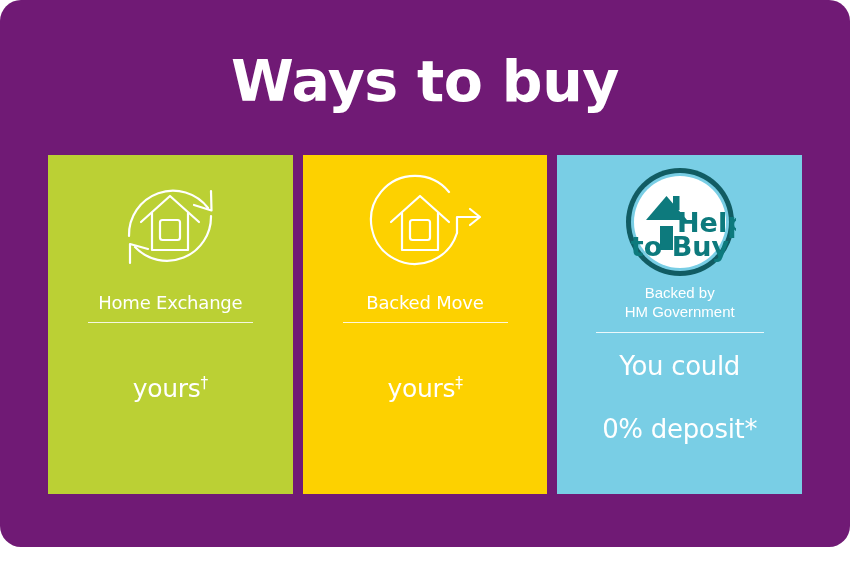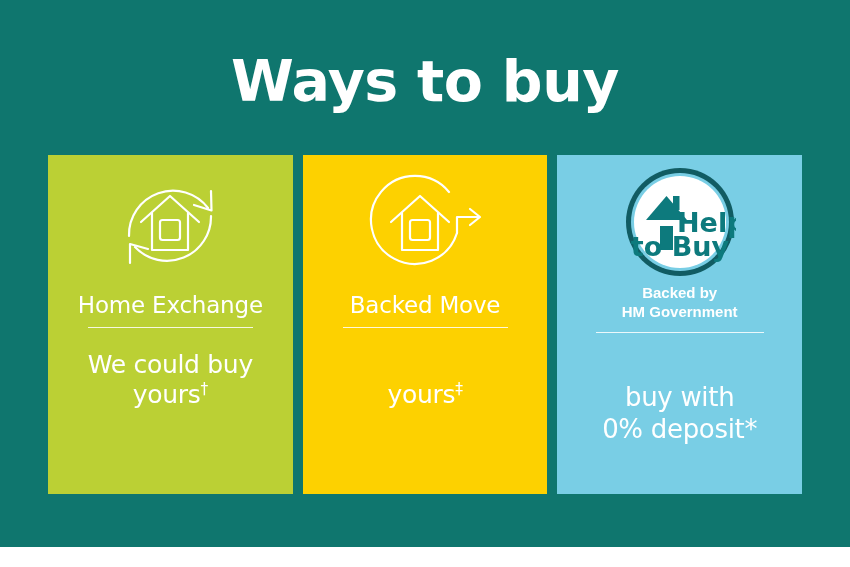--- a/index.html
+++ b/index.html
@@ -9,22 +9,23 @@
   body {
     width: 850px;
     height: 567px;
     overflow: hidden;
     font-family: "Liberation Sans", sans-serif;
   }
   #poster {
     position: relative;
     width: 850px;
     height: 547px;
-    background: #0f766e;
+    background: #701a75;
     box-sizing: border-box;
+    border-radius: 21px;
   }
   #page-title {
     position: absolute;
     top: 52px;
     left: 0;
     width: 850px;
     text-align: center;
     color: #ffffff;
     font-size: 57px;
     font-weight: bold;
@@ -58,34 +59,34 @@
     display: flex;
     align-items: center;
     justify-content: center;
     padding-top: 14px;
     box-sizing: border-box;
   }
   .card-icon svg { display: block; }
 
   .card-heading {
     color: #ffffff;
-    font-size: 23px;
+    font-size: 18px;
     line-height: 1.1;
     text-align: center;
     font-weight: normal;
     font-family: "DejaVu Sans", "Liberation Sans", sans-serif;
     padding-top: 10px;
     letter-spacing: -0.2px;
   }
   .card-subheading {
     color: #ffffff;
     font-size: 15px;
     line-height: 1.25;
     text-align: center;
-    font-weight: bold;
+    font-weight: normal;
     font-family: "Liberation Sans", sans-serif;
     padding-top: 5px;
   }
   .divider {
     width: 165px;
     height: 1px;
     background: rgba(255,255,255,0.85);
     margin-top: 9px;
   }
   .card-body {
@@ -133,21 +134,21 @@
           <path d="M19 93 L19 74 L37 79" stroke="#ffffff" stroke-width="2.2" fill="none" stroke-linecap="round" stroke-linejoin="round"></path>
 
           <path d="M30 52 L59 26 L88 52" stroke="#ffffff" stroke-width="2.2" fill="none" stroke-linecap="round" stroke-linejoin="round"></path>
           <path d="M41 43 L41 80 L77 80 L77 43" stroke="#ffffff" stroke-width="2.2" fill="none" stroke-linecap="round" stroke-linejoin="round"></path>
           <rect x="49" y="50" width="20" height="20" rx="2.5" stroke="#ffffff" stroke-width="2.2" fill="none"></rect>
         </svg>
       </div>
       <div class="card-heading">Home Exchange</div>
       <div class="divider"></div>
       <div class="card-body">
-        <span>We could buy</span><br>
+        <br>
         <span>yours</span><span class="sup">†</span>
       </div>
     </div>
 
     <div class="card card2" style="background:#fdd100;">
       <div class="card-icon">
         <svg width="128" height="112" viewBox="0 0 128 112" fill="none" aria-hidden="true">
 
           <path d="M88 22 A44 44 0 1 0 96 63" stroke="#ffffff" stroke-width="2.2" fill="none" stroke-linecap="round"></path>
 
@@ -182,20 +183,20 @@
 
           <text x="56" y="90" text-anchor="middle" font-family="DejaVu Sans, Liberation Sans, sans-serif" font-size="27" font-weight="bold" fill="#0d7a7d">to Buy</text>
         </svg>
       </div>
       <div class="card-subheading">
         <span>Backed by</span><br>
         <span>HM Government</span>
       </div>
       <div class="divider"></div>
       <div class="card-body">
+        <span>You could</span><br>
         <br>
-        <span>buy with</span><br>
         <span>0% deposit</span><span>*</span>
       </div>
     </div>
 
   </div>
 </div>
 
 </body></html>

